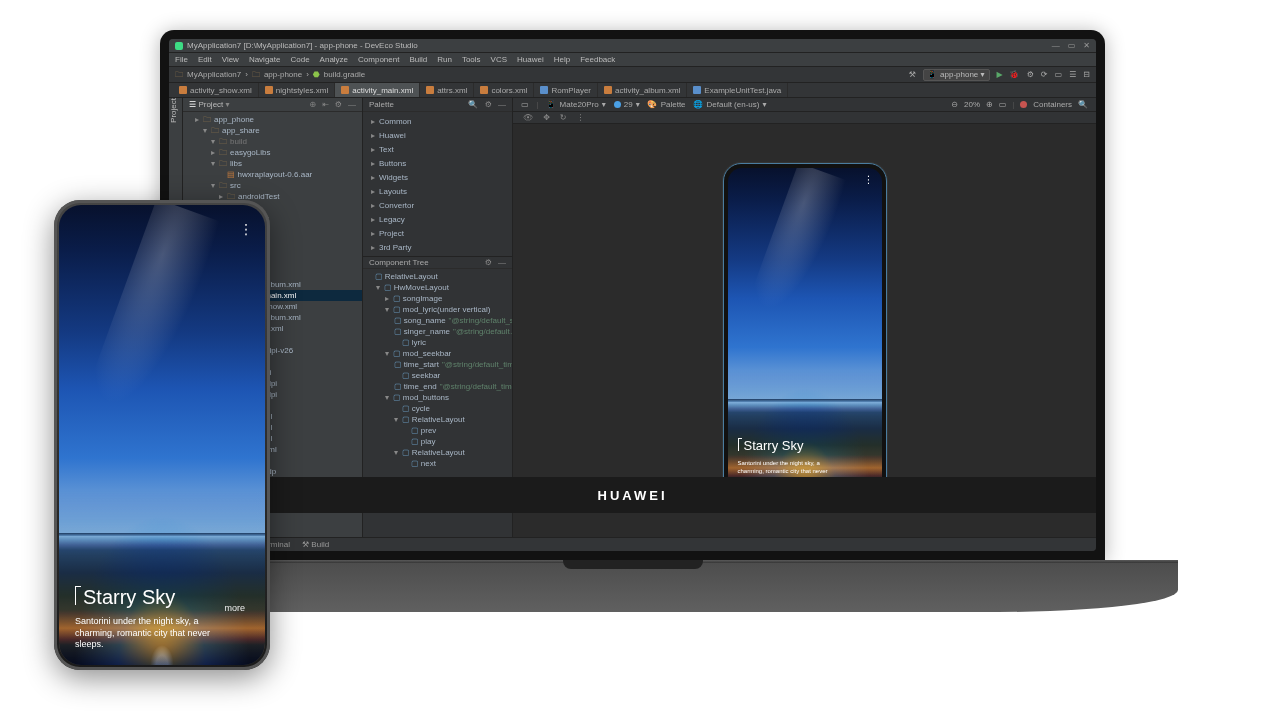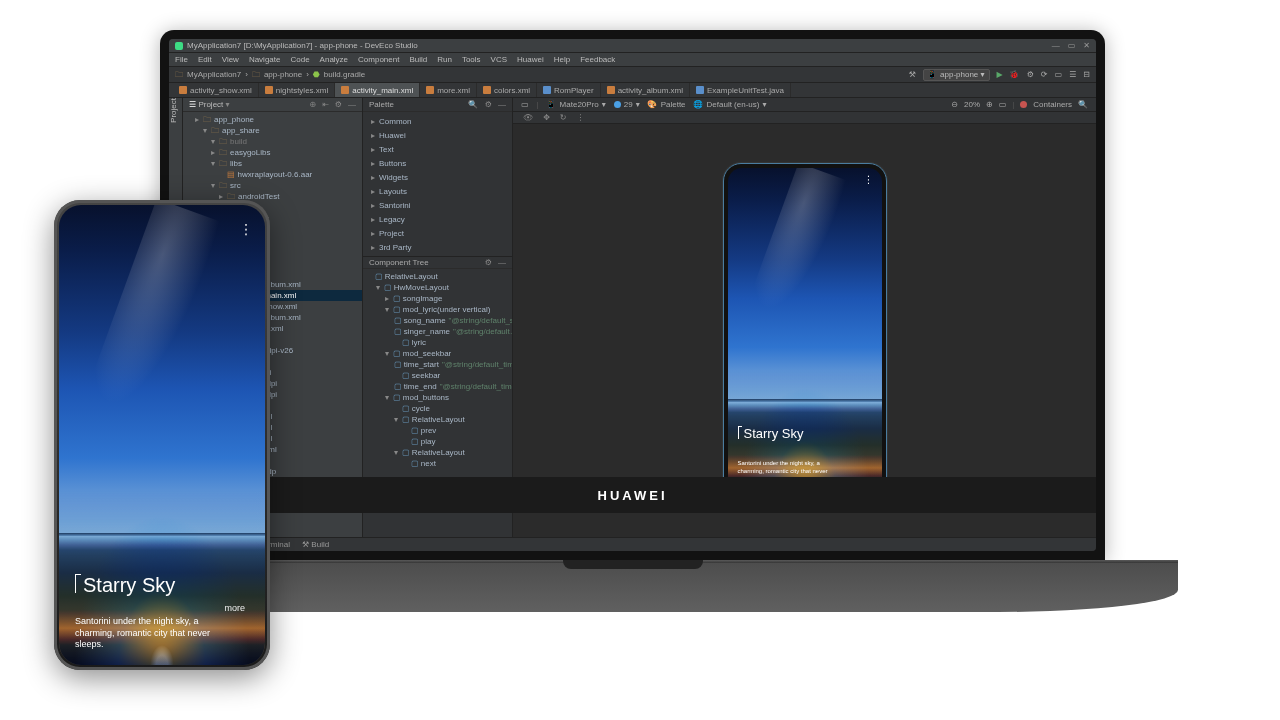--- a/index.html
+++ b/index.html
@@ -68,21 +68,21 @@
   .editor-toolbar .right { margin-left: auto; display: flex; align-items: center; gap: 6px; }
   .editor-toolbar .dot-blue { width:7px; height:7px; border-radius:50%; background:#4aa0e6; }
   .editor-toolbar .err { width:7px; height:7px; border-radius:50%; background:#c75450; }
   .editor-toolbar2 { height: 12px; border-bottom: 1px solid #222; display: flex; align-items: center; padding: 0 10px; gap: 10px; font-size: 8px; color: #888; }
 
   .canvas { flex: 1; background: #2b2b2b; display: flex; align-items: center; justify-content: center; position: relative; }
   .phone-preview { width: 164px; height: 336px; background: #111; border-radius: 18px; border: 1px solid #4a7da0; box-shadow: 0 0 0 1px rgba(255,255,255,.05); position: relative; overflow: hidden; }
   .phone-preview .scr { position: absolute; inset: 4px; border-radius: 14px; overflow: hidden; }
   .phone-preview .menu-ico { position: absolute; top: 6px; right: 8px; color: #fff; font-size: 10px; }
   .caption-box { position: absolute; left: 10px; right: 10px; bottom: 10px; color: #fff; }
-  .caption-box .title { font-size: 13px; font-weight: 400; margin-bottom: 19px; }
+  .caption-box .title { font-size: 13px; font-weight: 400; margin-bottom: 7px; }
   .caption-box .bracket { display:inline-block; width:4px; height:13px; border-left:1px solid #fff; border-top:1px solid #fff; margin-right:2px; vertical-align:top; }
   .caption-box .desc { font-size: 6px; line-height: 1.3; max-width: 80%; }
 
   .statusbar { position: absolute; bottom: 0; left: 0; right: 0; height: 14px; background: #333537; border-top: 1px solid #222; display: flex; align-items: center; padding: 0 6px; font-size: 8px; color: #999; gap: 12px; }
 
   
   .sky { background: linear-gradient(to bottom, #07112d 0%, #0a1d4a 10%, #143a83 28%, #1d55b3 40%, #2f74cf 55%, #94b9dc 72%, #355f87 75%, #2b4763 80%, #4a5a44 85%, #c7a05e 92%, #2a3350 100%); position: absolute; inset: 0; }
   .sky::before { content:""; position:absolute; left:0; right:0; bottom:0; height:38%; background: radial-gradient(ellipse at 50% 100%, #e0d5b0 4%, #947d4a 8%, #2e4c72 30%, transparent 60%), linear-gradient(to top, rgba(10,20,40,.95), transparent); mix-blend-mode: overlay; }
   .sky .milkyway { position:absolute; left:25%; top:0; width:40%; height:55%; background: radial-gradient(ellipse at 30% 20%, rgba(255,255,255,.25), transparent 55%); transform: rotate(20deg); }
   .sky .horizon { position:absolute; bottom:28%; left:0; right:0; height:3px; background: linear-gradient(to bottom, #1d3a5f, #5a8bbd); }
@@ -164,21 +164,21 @@
           <div class="tab">
             <span class="fi"></span>
             <span>nightstyles.xml</span>
           </div>
           <div class="tab active">
             <span class="fi"></span>
             <span>activity_main.xml</span>
           </div>
           <div class="tab">
             <span class="fi"></span>
-            <span>more.xml</span>
+            <span>attrs.xml</span>
           </div>
           <div class="tab">
             <span class="fi"></span>
             <span>colors.xml</span>
           </div>
           <div class="tab">
             <span class="fi fj"></span>
             <span>RomPlayer</span>
           </div>
           <div class="tab">
@@ -413,21 +413,21 @@
               <div class="pal-row">
                 <span class="caret">▸</span>
                 <span>Widgets</span>
               </div>
               <div class="pal-row">
                 <span class="caret">▸</span>
                 <span>Layouts</span>
               </div>
               <div class="pal-row">
                 <span class="caret">▸</span>
-                <span>Santorini</span>
+                <span>Convertor</span>
               </div>
               <div class="pal-row">
                 <span class="caret">▸</span>
                 <span>Legacy</span>
               </div>
               <div class="pal-row">
                 <span class="caret">▸</span>
                 <span>Project</span>
               </div>
               <div class="pal-row">

